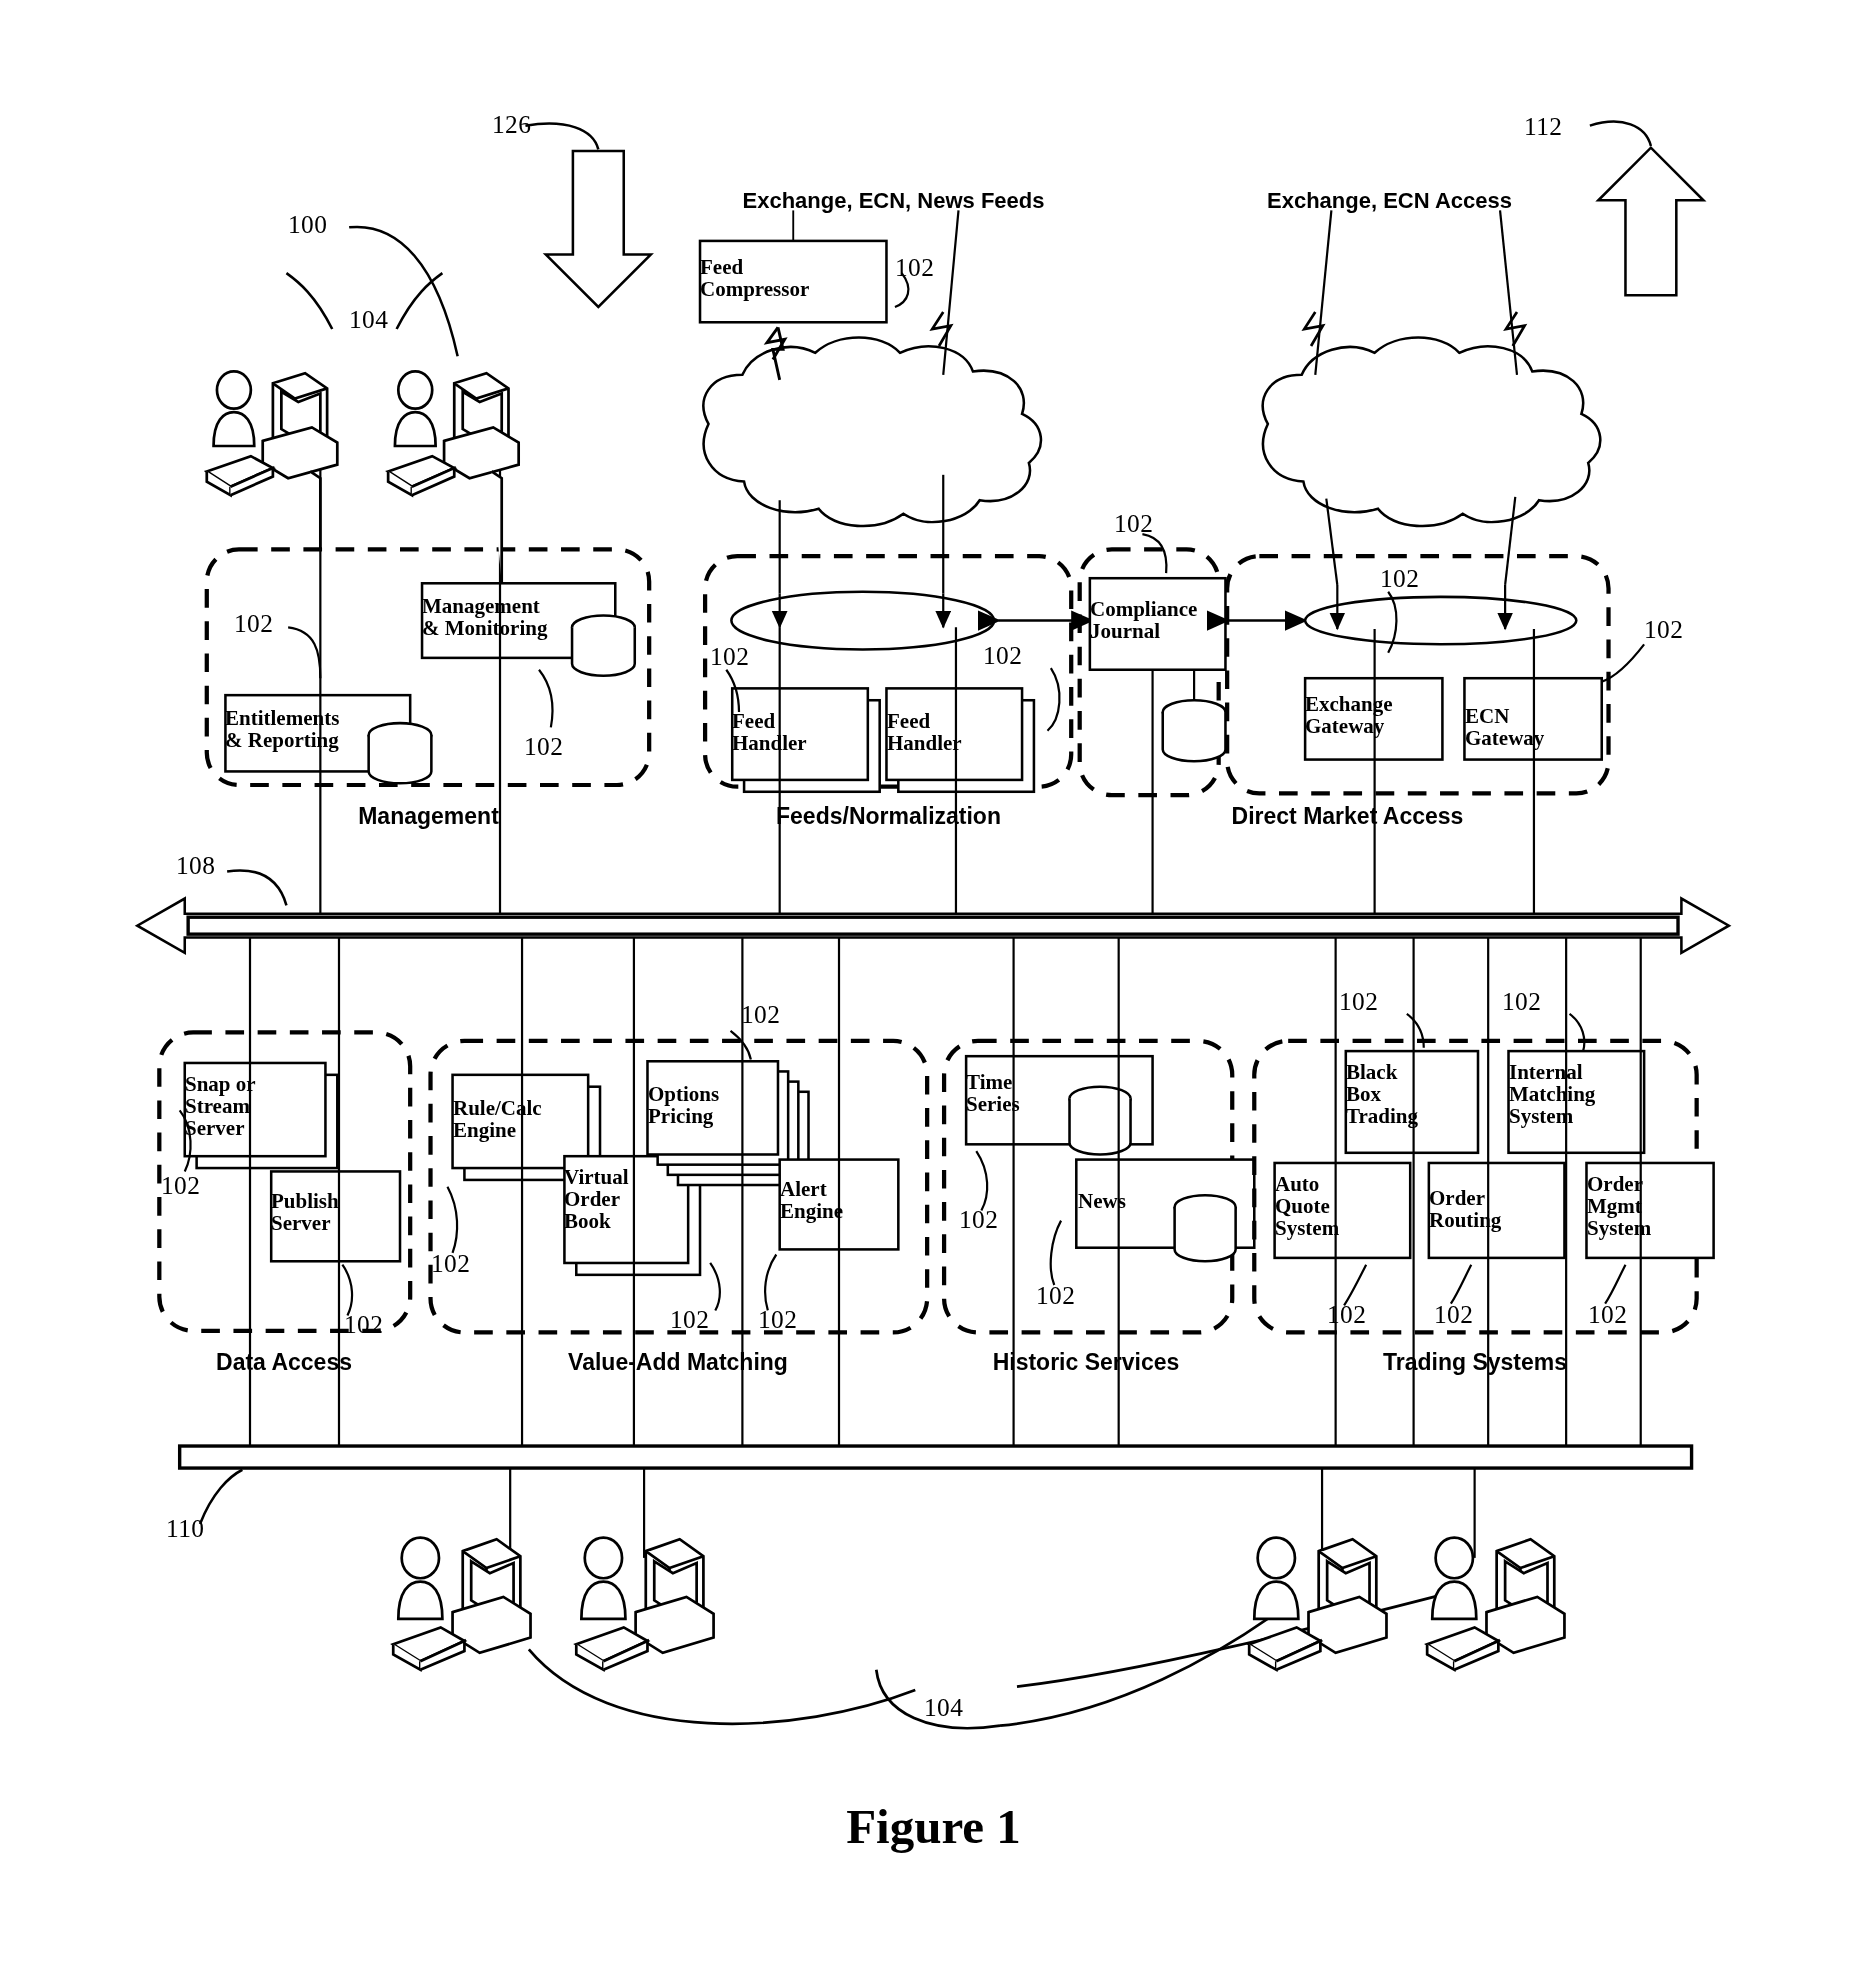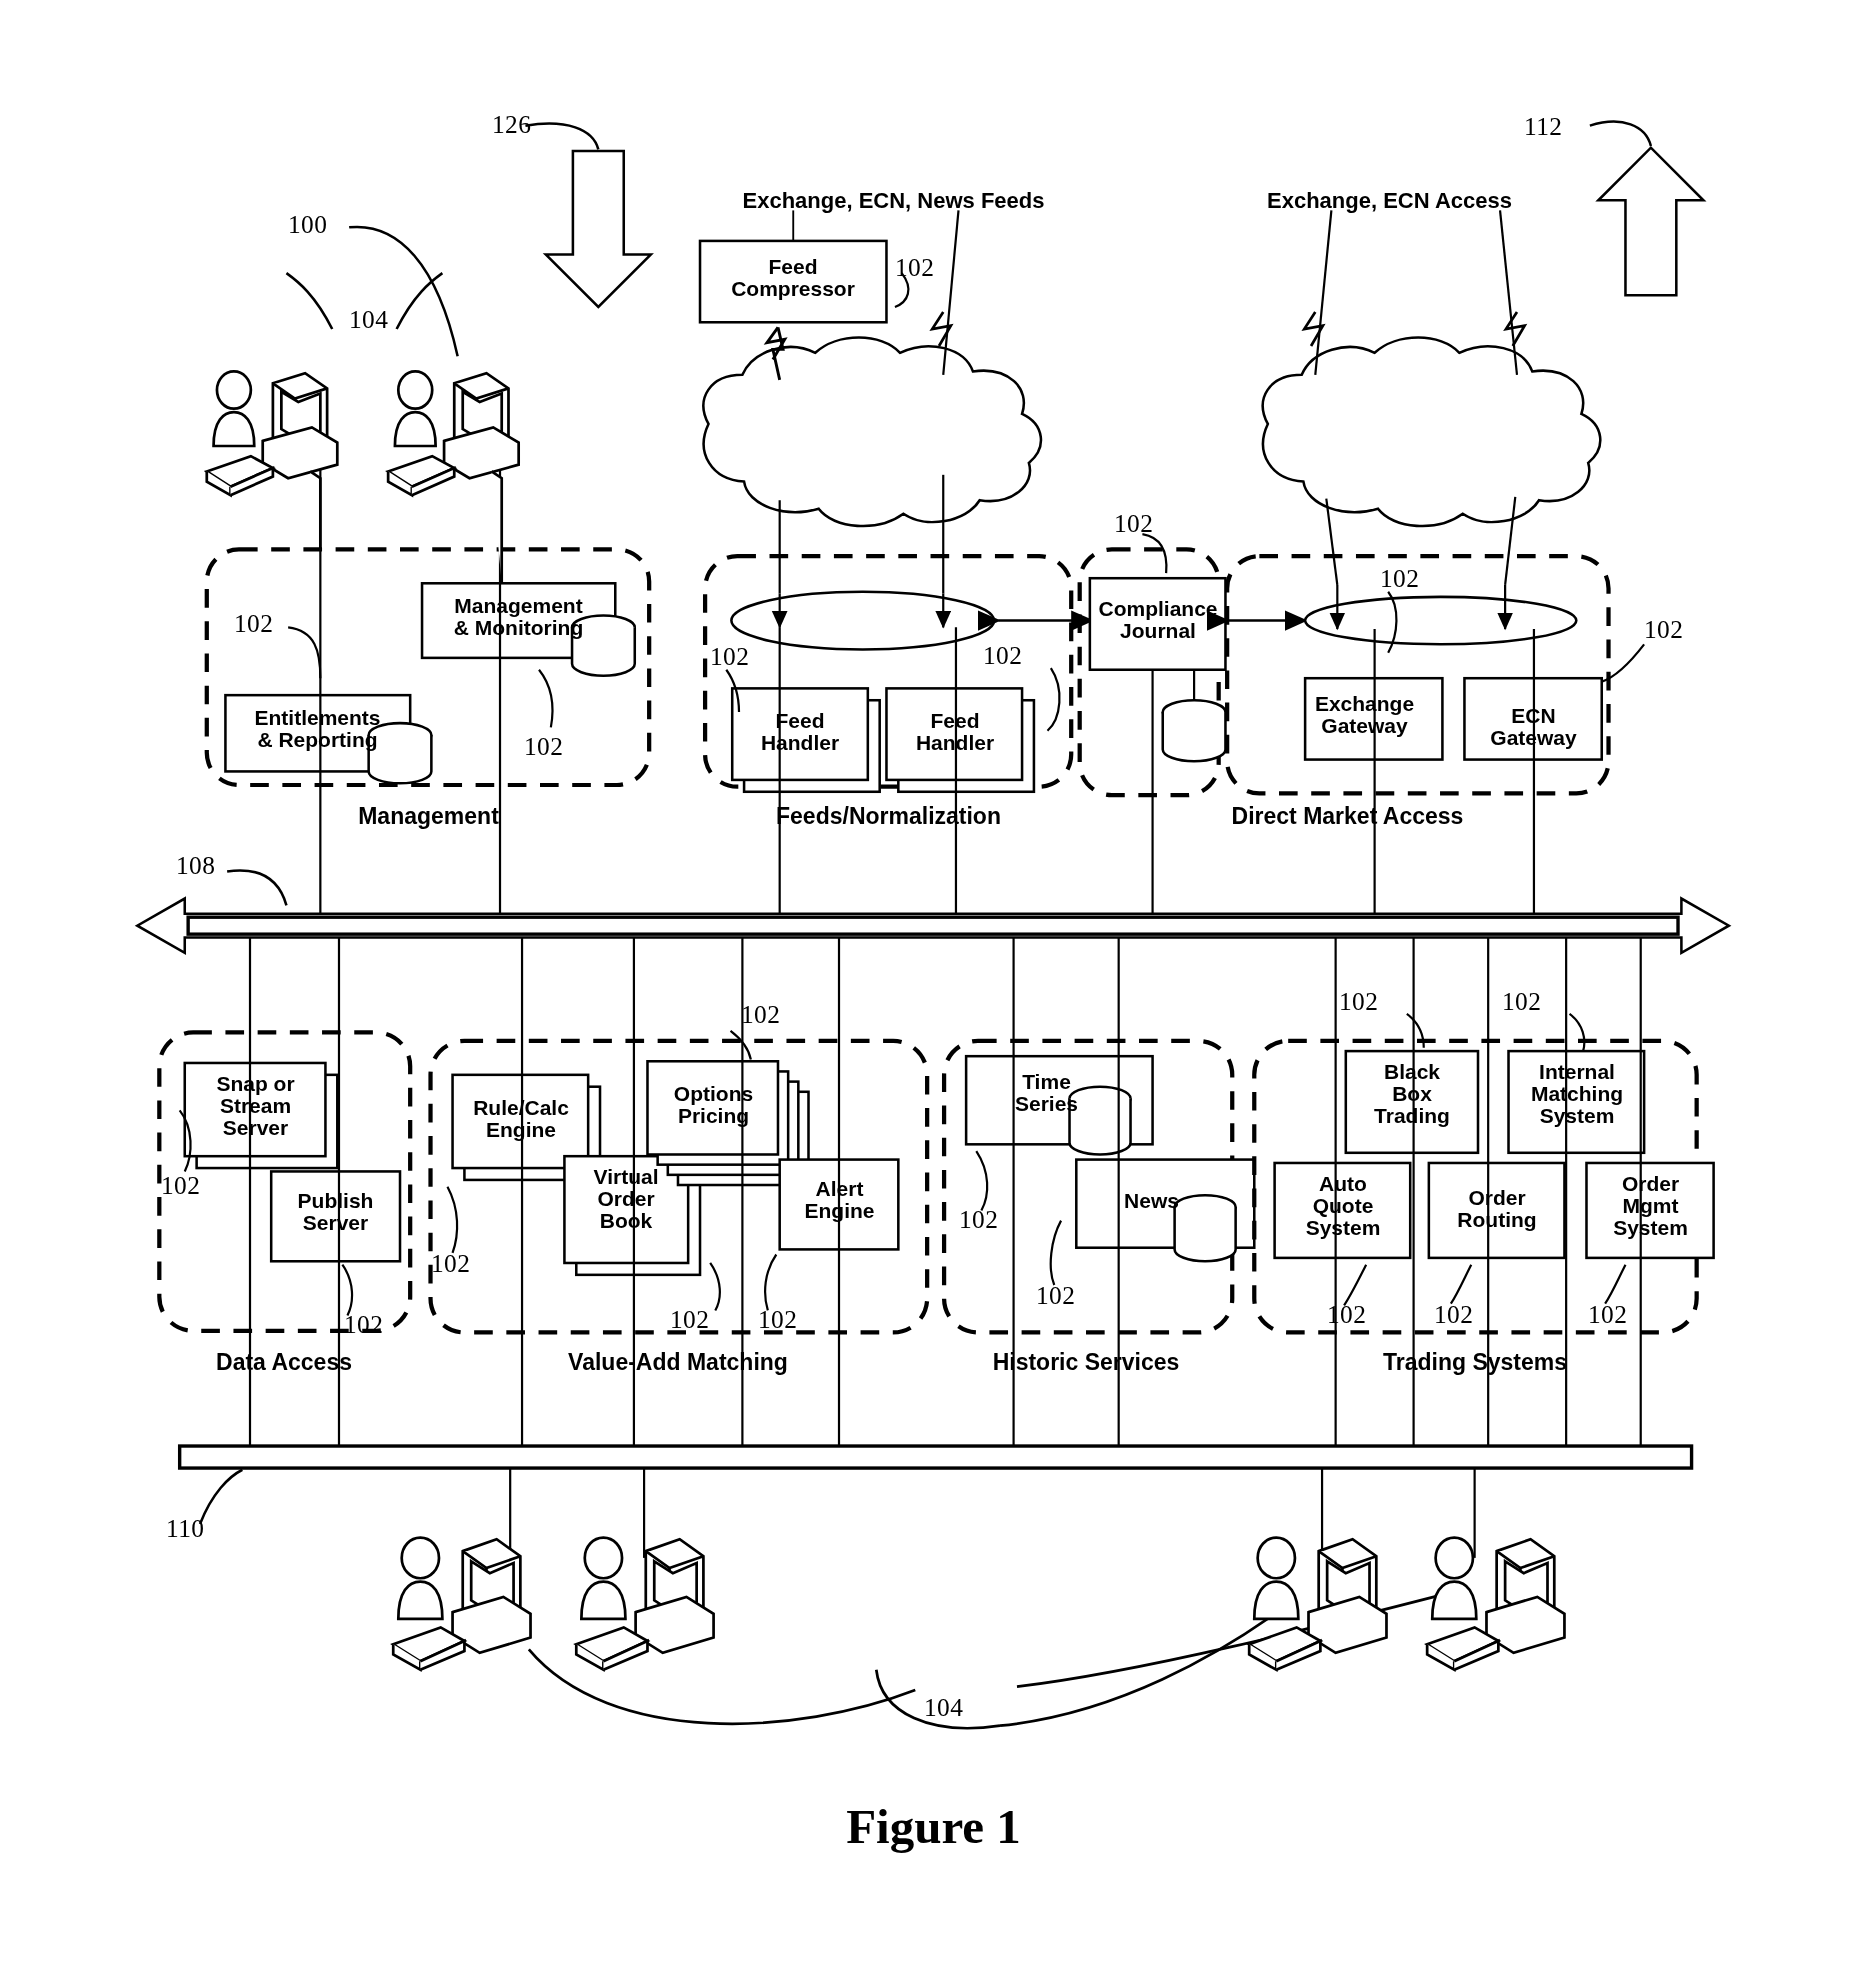--- a/index.html
+++ b/index.html
@@ -1,19 +1,19 @@
 <!DOCTYPE html>
 <html style="font-size:13.6px"><head>
 <meta charset="utf-8">
 <style>
   html,body{margin:0;padding:0;background:#fff;}
   body{font-family:"Liberation Sans",sans-serif;}
   #stage{position:relative;width:1867px;height:1970px;background:#fff;overflow:hidden;}
   #svgroot{position:absolute;left:0;top:0;width:1867px;height:1970px;}
-  .txt{position:absolute;text-align:center;font-family:Liberation Sans, sans-serif;font-weight:bold;color:#000;line-height:1.05;white-space:pre-line;}
+  .txt{position:absolute;text-align:left;font-family:Liberation Serif, serif;font-weight:bold;color:#000;line-height:1.05;white-space:pre-line;}
   .ref{position:absolute;font-family:"Liberation Serif",serif;font-weight:400;font-size:25.4px;color:#000;letter-spacing:0.4px;}
   .grouplabel{position:absolute;font-family:"Liberation Sans",sans-serif;font-weight:bold;font-size:23px;color:#000;text-align:center;}
   .caption{position:absolute;width:100%;text-align:center;font-family:"Liberation Serif",serif;font-weight:bold;color:#000;}
   .boxtxt{font-size:21px;}
   .toplabel{position:absolute;font-family:"Liberation Sans",sans-serif;font-weight:bold;font-size:22px;color:#000;text-align:center;white-space:nowrap;}
 </style>
 </head>
 <body>
 
 <div id="stage">

